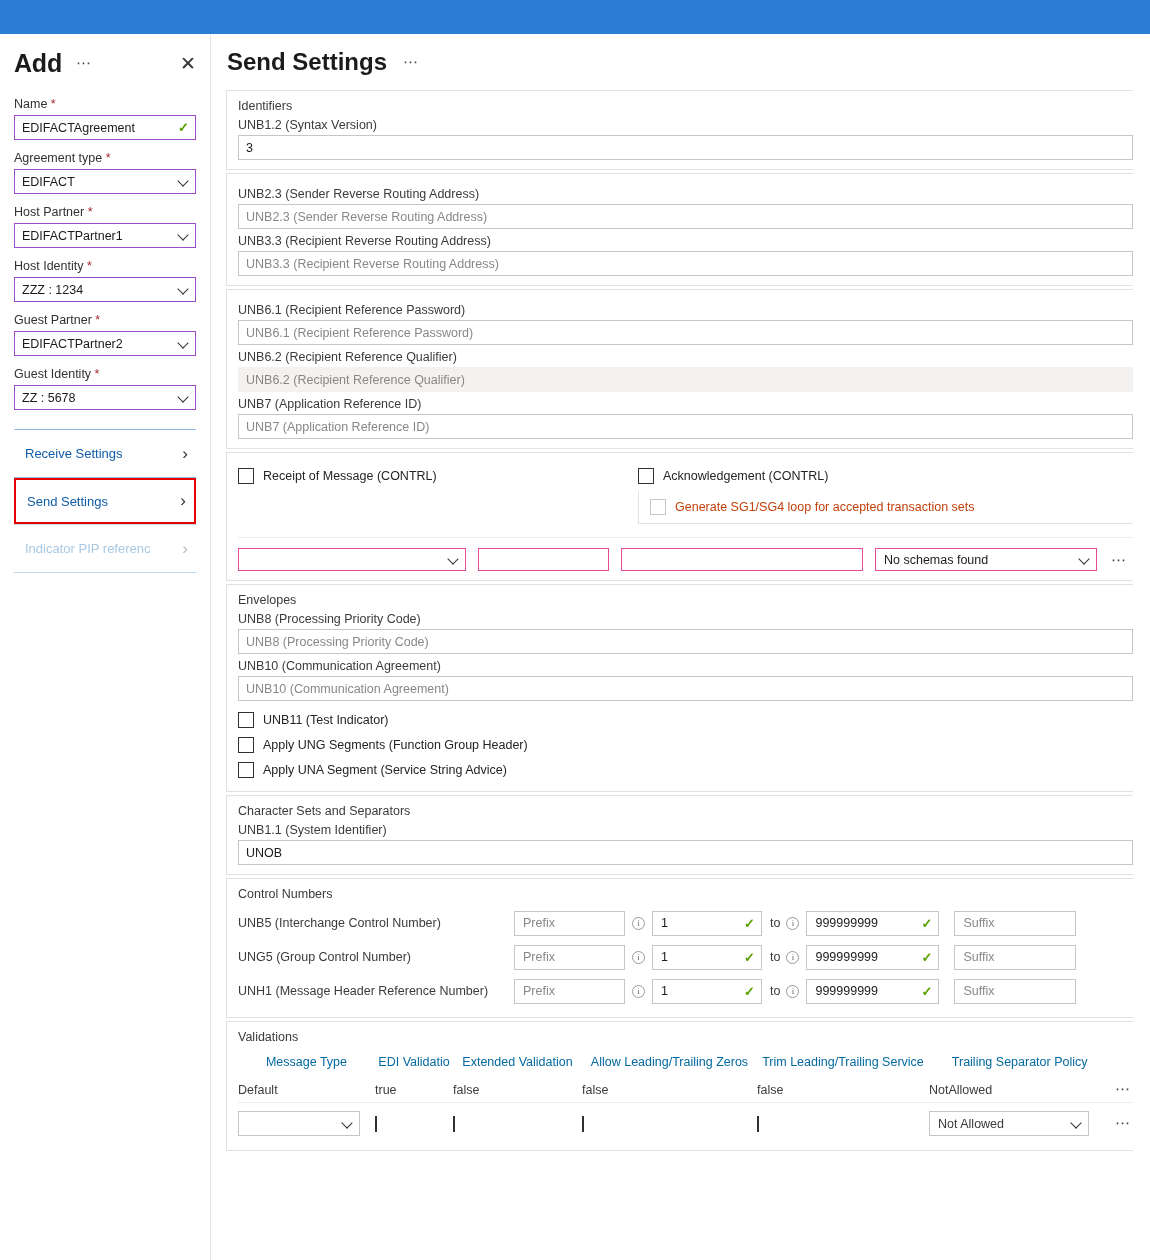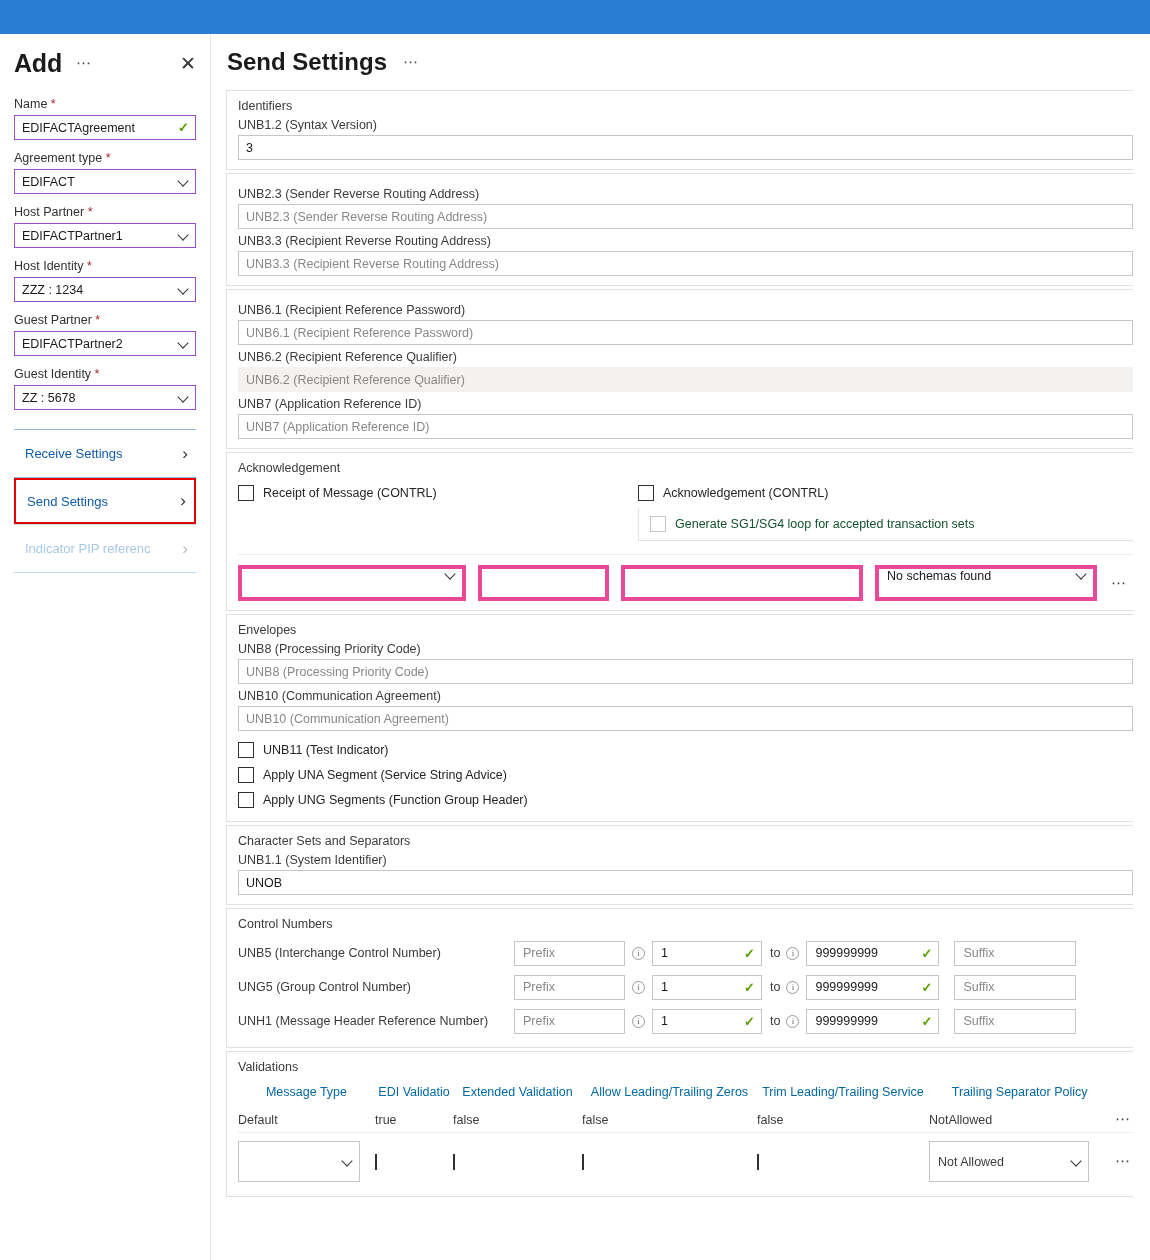--- a/index.html
+++ b/index.html
@@ -80,31 +80,31 @@
   .inp.hov { background:#f3f2f1; border-color:transparent; }
 
   
   .cbrow { display:flex; align-items:center; height:25px; }
   .cb {
     width:16px; height:16px; border:1.4px solid #323130; background:#fff;
     flex:none; margin-right:9px;
   }
   .cb.dis { border-color:#c8c6c4; }
   .cbl { font-size:12.5px; color:#242424; }
-  .cbl.dis { color:#14532d; }
+  .cbl.dis { color:#c2410c; }
 
   .ack-grid { display:flex; margin-top:2px; }
   .ack-col-l { width:400px; }
   .ack-col-r { flex:1; }
   .nested { border-left:1px solid #e1e1e1; border-bottom:1px solid #e1e1e1; padding:3px 0 4px 11px; margin-top:3px; }
 
   .selrow { display:flex; align-items:center; gap:12px; margin-top:13px; padding-top:10px; border-top:1px solid #ececec; }
   .sel {
-    height:36px; border:4px solid #ec4899; background:#fff;
-    display:flex; align-items:flex-start; padding:0 6px 0 8px; font-size:12.5px;
+    height:23px; border:1px solid #ec4899; background:#fff;
+    display:flex; align-items:center; padding:0 6px 0 8px; font-size:12.5px;
   }
   .sel .lbl { flex:1; white-space:nowrap; overflow:hidden; }
   .dots-btn { color:#3b3b3b; font-size:15px; letter-spacing:1px; line-height:8px; cursor:pointer; padding:0 2px; }
 
   
   .cn-row { display:flex; align-items:center; height:34px; }
   .cn-label { font-size:12.5px; color:#3b3b3b; width:276px; flex:none; }
   .info {
     width:13px; height:13px; border:1px solid #9a9a9a; border-radius:50%;
     font-size:9px; line-height:11px; text-align:center; color:#6b6b6b;
@@ -121,21 +121,21 @@
 
   
   .vt { width:100%; border-collapse:collapse; }
   .vt th {
     font-size:12.5px; color:#0369a1; font-weight:400; text-align:center;
     padding:6px 0 9px 0; white-space:nowrap; overflow:hidden;
   }
   .vt td { font-size:12.5px; color:#3b3b3b; padding:5px 0; vertical-align:middle;margin-top:28px; }
   .vt tr.inputs td { border-top:1px solid #ececec; padding-top:8px; }
   .vsel {
-    height:41px; width:122px; border:1px solid #c8c6c4; background:#fff;
+    height:25px; width:122px; border:1px solid #c8c6c4; background:#fff;
     display:flex; align-items:center; padding:0 6px 0 8px; font-size:12.5px;gap:20px;
   }
   .vsel.wide { width:160px; }
   .vsel .lbl { flex:1; }
   .cbsm { width:16px; height:16px; border:1.4px solid #323130; background:#fff; }
   .tr-dots { text-align:right; padding-right:4px; }
   .col-mt { width:137px; }
   .col-ev { width:78px; }
   .col-xv { width:129px; }
   .col-al { width:175px; }
@@ -276,21 +276,20 @@
       <div class="inp hov">
         <span class="ph">UNB6.2 (Recipient Reference Qualifier)</span>
       </div>
       <div class="f-label">UNB7 (Application Reference ID)</div>
       <div class="inp">
         <span class="ph">UNB7 (Application Reference ID)</span>
       </div>
     </div>
 
     <div class="card">
-      <div class="sect-title">Acknowledgement</div>
       <div class="ack-grid">
         <div class="ack-col-l">
           <div class="cbrow">
             <span class="cb"></span>
             <span class="cbl">Receipt of Message (CONTRL)</span>
           </div>
         </div>
         <div class="ack-col-r">
           <div class="cbrow">
             <span class="cb"></span>
@@ -333,25 +332,25 @@
       <div class="inp">
         <span class="ph">UNB10 (Communication Agreement)</span>
       </div>
       <div style="margin-top:6px">
         <div class="cbrow">
           <span class="cb"></span>
           <span class="cbl">UNB11 (Test Indicator)</span>
         </div>
         <div class="cbrow">
           <span class="cb"></span>
-          <span class="cbl">Apply UNA Segment (Service String Advice)</span>
+          <span class="cbl">Apply UNG Segments (Function Group Header)</span>
         </div>
         <div class="cbrow">
           <span class="cb"></span>
-          <span class="cbl">Apply UNG Segments (Function Group Header)</span>
+          <span class="cbl">Apply UNA Segment (Service String Advice)</span>
         </div>
       </div>
     </div>
 
     <div class="card">
       <div class="sect-title">Character Sets and Separators</div>
       <div class="f-label">UNB1.1 (System Identifier)</div>
       <div class="inp">
         <span class="tx">UNOB</span>
       </div>

